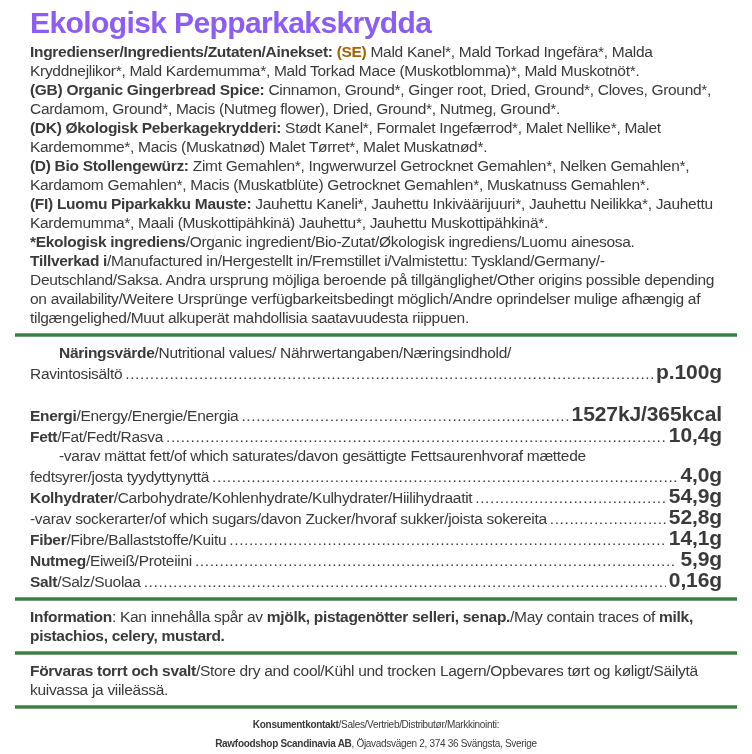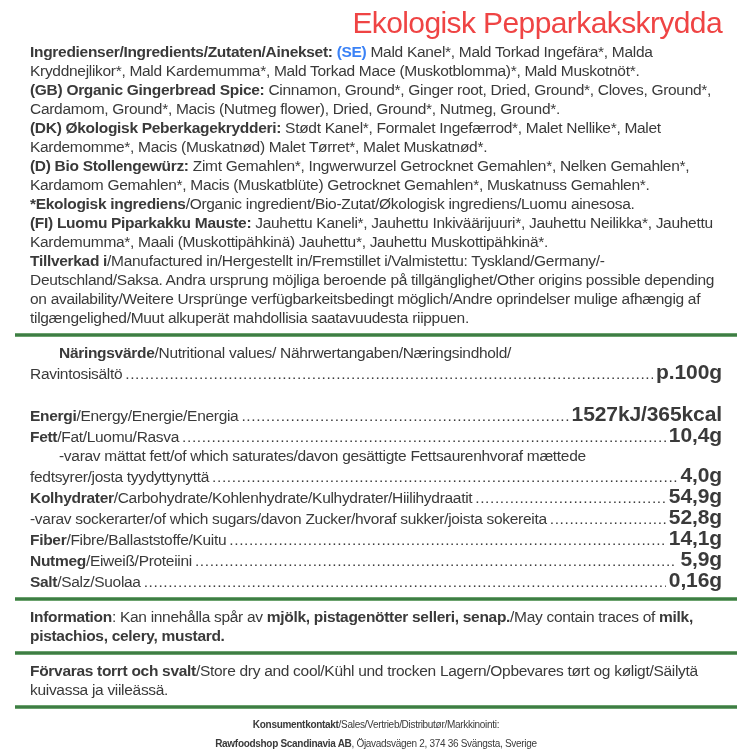--- a/index.html
+++ b/index.html
@@ -13,35 +13,34 @@
     overflow: hidden;
     font-family: "Liberation Sans", sans-serif;
     color: #3a3a3a;
   }
   .page {
     padding: 7px 30px 0 30px;
   }
   .title {
     margin: 0 0 3px 0;
     font-size: 30px;
-    font-weight: 400;
+    font-weight: 700;
     letter-spacing: -0.6px;
     line-height: 1.05;
-    color: #ef4444;
-    text-align: right;
+    color: #8b5cf6;
   }
   .body-text {
     font-size: 15.5px;
     line-height: 19px;
     letter-spacing: -0.3px;
   }
   .body-text p { margin: 0; }
   .b  { font-weight: 700; }
   .xb { font-weight: 800; }
-  .green { color: #3b82f6; }
+  .green { color: #a16207; }
   .sep {
     height: 4px;
     margin: 6px -15px;
     background: linear-gradient(to bottom, #8cbd8c 0%, #3e7d44 30%, #3e7d44 70%, #8cbd8c 100%);
   }
   .nutrition { margin-top: 2px; }
   .nrow {
     display: flex;
     align-items: baseline;
   }
@@ -77,22 +76,22 @@
 
 <div class="page">
 
   <h1 class="title">Ekologisk Pepparkakskrydda</h1>
 
   <div class="body-text">
     <p><span class="xb">Ingredienser</span><span class="b">/Ingredients/Zutaten/Ainekset: </span><span class="b green">(SE)</span><span> Mald Kanel*, Mald Torkad Ingefära*, Malda Kryddnejlikor*, Mald Kardemumma*, Mald Torkad Mace (Muskotblomma)*, Mald Muskotnöt*.</span></p>
     <p><span class="b">(GB) Organic Gingerbread Spice: </span><span>Cinnamon, Ground*, Ginger root, Dried, Ground*, Cloves, Ground*, Cardamom, Ground*, Macis (Nutmeg flower), Dried, Ground*, Nutmeg, Ground*.</span></p>
     <p><span class="b">(DK) Økologisk Peberkagekrydderi: </span><span>Stødt Kanel*, Formalet Ingefærrod*, Malet Nellike*, Malet Kardemomme*, Macis (Muskatnød) Malet Tørret*, Malet Muskatnød*.</span></p>
     <p><span class="b">(D) Bio Stollengewürz: </span><span>Zimt Gemahlen*, Ingwerwurzel Getrocknet Gemahlen*, Nelken Gemahlen*, Kardamom Gemahlen*, Macis (Muskatblüte) Getrocknet Gemahlen*, Muskatnuss Gemahlen*.</span></p>
+    <p><span class="b">(FI) Luomu Piparkakku Mauste: </span><span>Jauhettu Kaneli*, Jauhettu Inkiväärijuuri*, Jauhettu Neilikka*, Jauhettu Kardemumma*, Maali (Muskottipähkinä) Jauhettu*, Jauhettu Muskottipähkinä*.</span></p>
     <p><span class="xb">*Ekologisk ingrediens</span><span>/Organic ingredient/Bio-Zutat/Økologisk ingrediens/Luomu ainesosa.</span></p>
-    <p><span class="b">(FI) Luomu Piparkakku Mauste: </span><span>Jauhettu Kaneli*, Jauhettu Inkiväärijuuri*, Jauhettu Neilikka*, Jauhettu Kardemumma*, Maali (Muskottipähkinä) Jauhettu*, Jauhettu Muskottipähkinä*.</span></p>
     <p><span class="xb">Tillverkad i</span><span>/Manufactured in/Hergestellt in/Fremstillet i/Valmistettu: Tyskland/Germany/-Deutschland/Saksa. Andra ursprung möjliga beroende på tillgänglighet/Other origins possible depending on availability/Weitere Ursprünge verfügbarkeitsbedingt möglich/Andre oprindelser mulige afhængig af tilgængelighed/Muut alkuperät mahdollisia saatavuudesta riippuen.</span></p>
   </div>
 
   <div class="sep"></div>
 
   <div class="body-text nutrition">
 
     <div class="nrow-pre"><span class="xb">Näringsvärde</span><span>/Nutritional values/ Nährwertangaben/Næringsindhold/</span></div>
     <div class="nrow gap-after">
         <span class="nlabel">Ravintosisältö</span>
@@ -100,21 +99,21 @@
         <span class="nvalue">p.100g</span>
       </div>
 
     <div class="nrow">
         <span class="nlabel"><span class="xb">Energi</span><span>/Energy/Energie/Energia</span></span>
         <span class="dots"></span>
         <span class="nvalue">1527kJ/365kcal</span>
       </div>
 
     <div class="nrow">
-        <span class="nlabel"><span class="xb">Fett</span><span>/Fat/Luomu/Rasva</span></span>
+        <span class="nlabel"><span class="xb">Fett</span><span>/Fat/Fedt/Rasva</span></span>
         <span class="dots"></span>
         <span class="nvalue">10,4g</span>
       </div>
 
     <div class="nrow-pre"><span>-varav mättat fett/of which saturates/davon gesättigte Fettsaurenhvoraf mættede</span></div>
     <div class="nrow">
         <span class="nlabel">fedtsyrer/josta tyydyttynyttä</span>
         <span class="dots"></span>
         <span class="nvalue">4,0g</span>
       </div>

